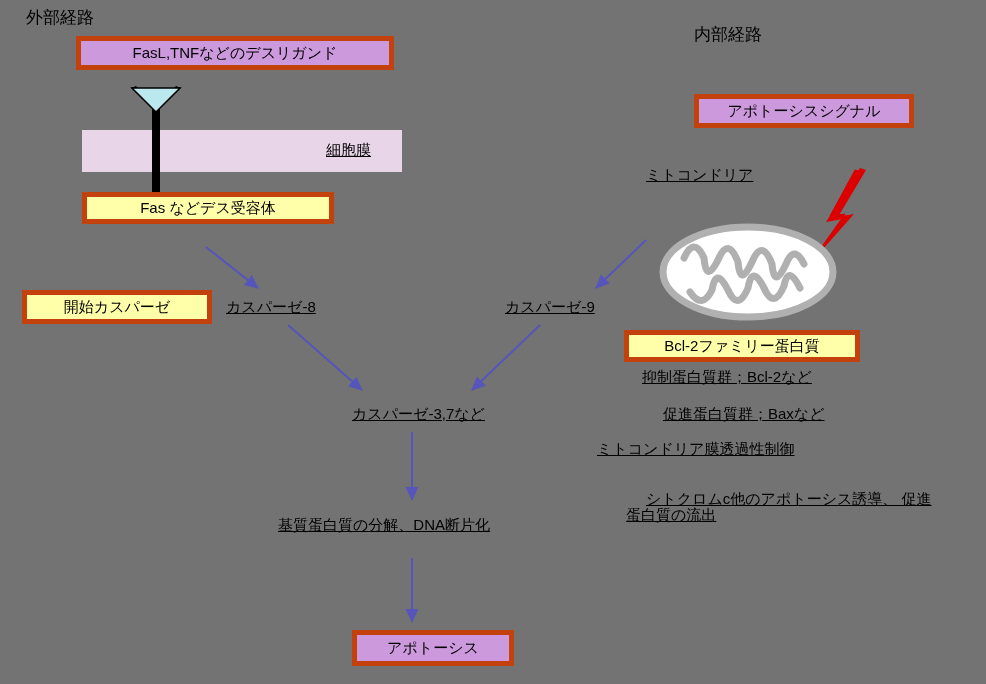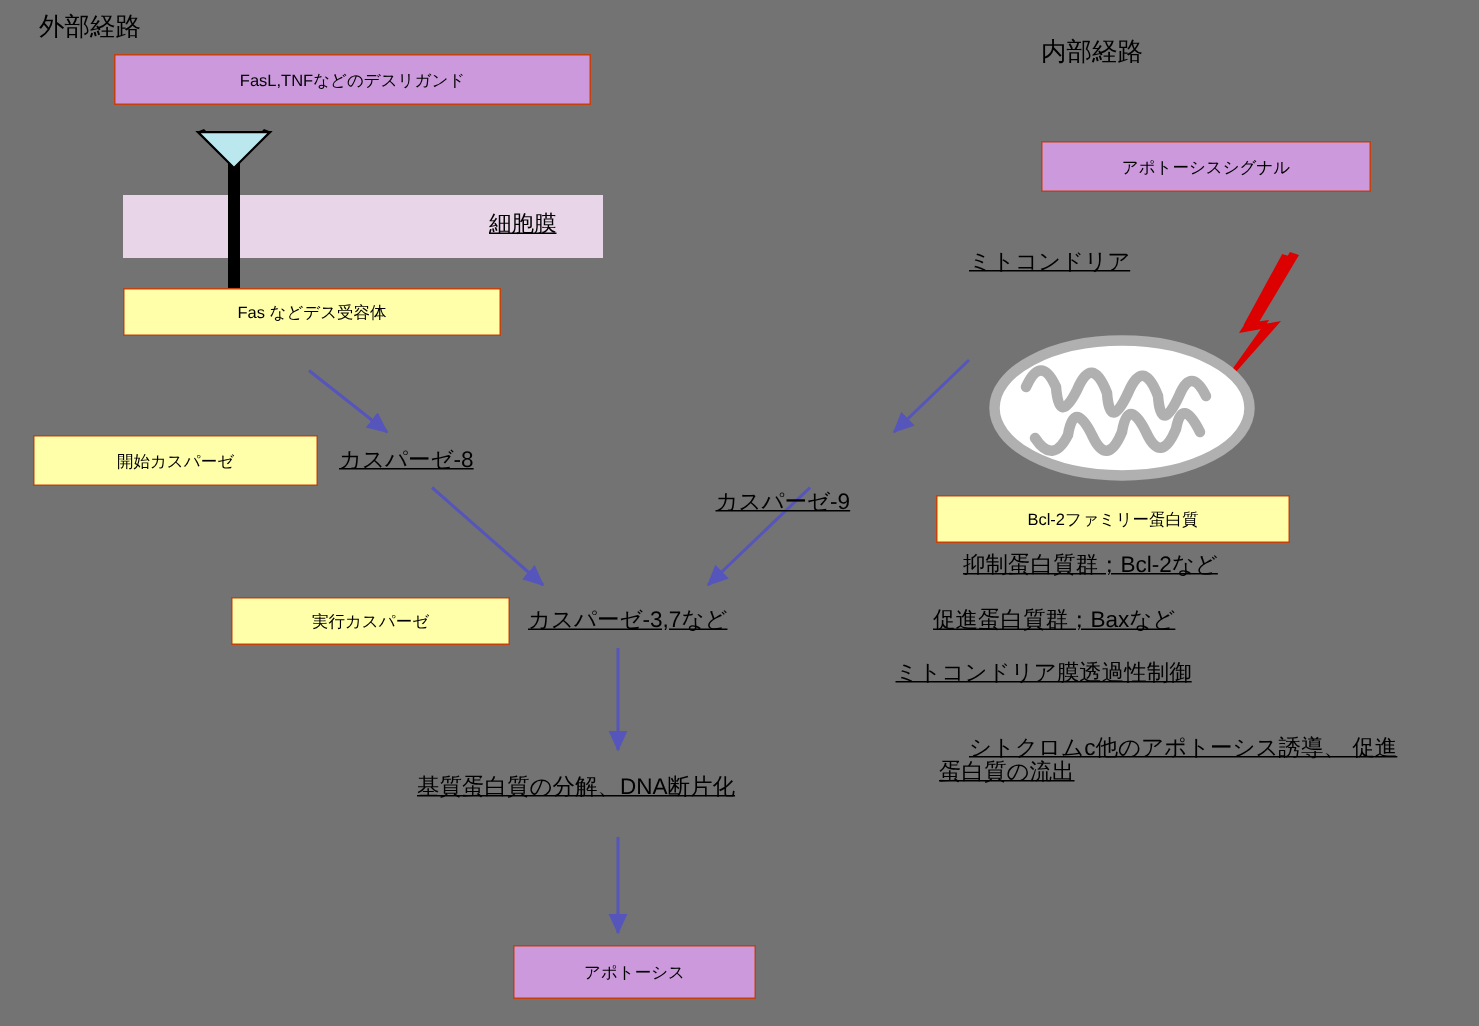--- a/index.html
+++ b/index.html
@@ -23,25 +23,25 @@
     line-height: 1.2;
     text-decoration: underline;
   }
   .heading {
     font-size: 17px;
     color: #000000;
     white-space: nowrap;
   }
   .box {
     box-sizing: border-box;
-    border: 1px solid #c2410c;
+    border: 5px solid #c2410c;
     display: flex;
     align-items: center;
     justify-content: center;
-    font-size: 11px;
+    font-size: 15px;
     color: #000000;
     white-space: nowrap;
     padding: 0 8px;
   }
   .box-purple { background: #cc99dd; }
   .box-yellow { background: #ffffaa; }
   .membrane {
     background: #e8d5e8;
     border: none;
   }
@@ -107,39 +107,38 @@
   </svg>
 
   <div class="abs box box-purple" style="left:76px; top:36px; width:318px; height:34px;">FasL,TNFなどのデスリガンド</div>
 
   <div class="abs box box-yellow" style="left:82px; top:192px; width:252px; height:32px;text-align:center;">Fas などデス受容体</div>
 
   <div class="abs box box-yellow" style="left:22px; top:290px; width:190px; height:34px;">開始カスパーゼ</div>
 
   <div class="abs plain-label" style="left:226px; top:298px;">カスパーゼ-8</div>
 
-  <div class="abs plain-label" style="left:477px; top:298px;margin-top:28px;">カスパーゼ-9</div>
+  <div class="abs plain-label" style="left:505px; top:298px;">カスパーゼ-9</div>
 
-  <div class="abs box box-yellow" style="left:154px; top:398px; width:186px; height:32px;">実行カスパーゼ</div>
 
   <div class="abs plain-label" style="left:352px; top:405px;">カスパーゼ-3,7など</div>
 
   <div class="abs plain-label" style="left:278px; top:516px;">基質蛋白質の分解、DNA断片化</div>
 
-  <div class="abs box box-purple" style="left:342px; top:630px; width:162px; height:36px;">アポトーシス</div>
+  <div class="abs box box-purple" style="left:352px; top:630px; width:162px; height:36px;">アポトーシス</div>
 
   <div class="abs box box-purple" style="left:694px; top:94px; width:220px; height:34px;">アポトーシスシグナル</div>
 
   <div class="abs plain-label" style="left:646px; top:166px;">ミトコンドリア</div>
 
   <div class="abs box box-yellow" style="left:624px; top:330px; width:236px; height:32px;">Bcl-2ファミリー蛋白質</div>
 
   <div class="abs plain-label" style="left:642px; top:368px;">抑制蛋白質群；Bcl-2など</div>
 
-  <div class="abs plain-label" style="left:622px; top:405px;">促進蛋白質群；Baxなど</div>
+  <div class="abs plain-label" style="left:663px; top:405px;">促進蛋白質群；Baxなど</div>
 
   <div class="abs plain-label" style="left:597px; top:440px;">ミトコンドリア膜透過性制御</div>
 
   <div class="abs plain-label" style="left:646px; top:478px;margin-top:12px;">シトクロムc他のアポトーシス誘導、 促進</div>
 
   <div class="abs plain-label" style="left:626px; top:506px;">蛋白質の流出</div>
 
 </div>
 
 </body></html>

